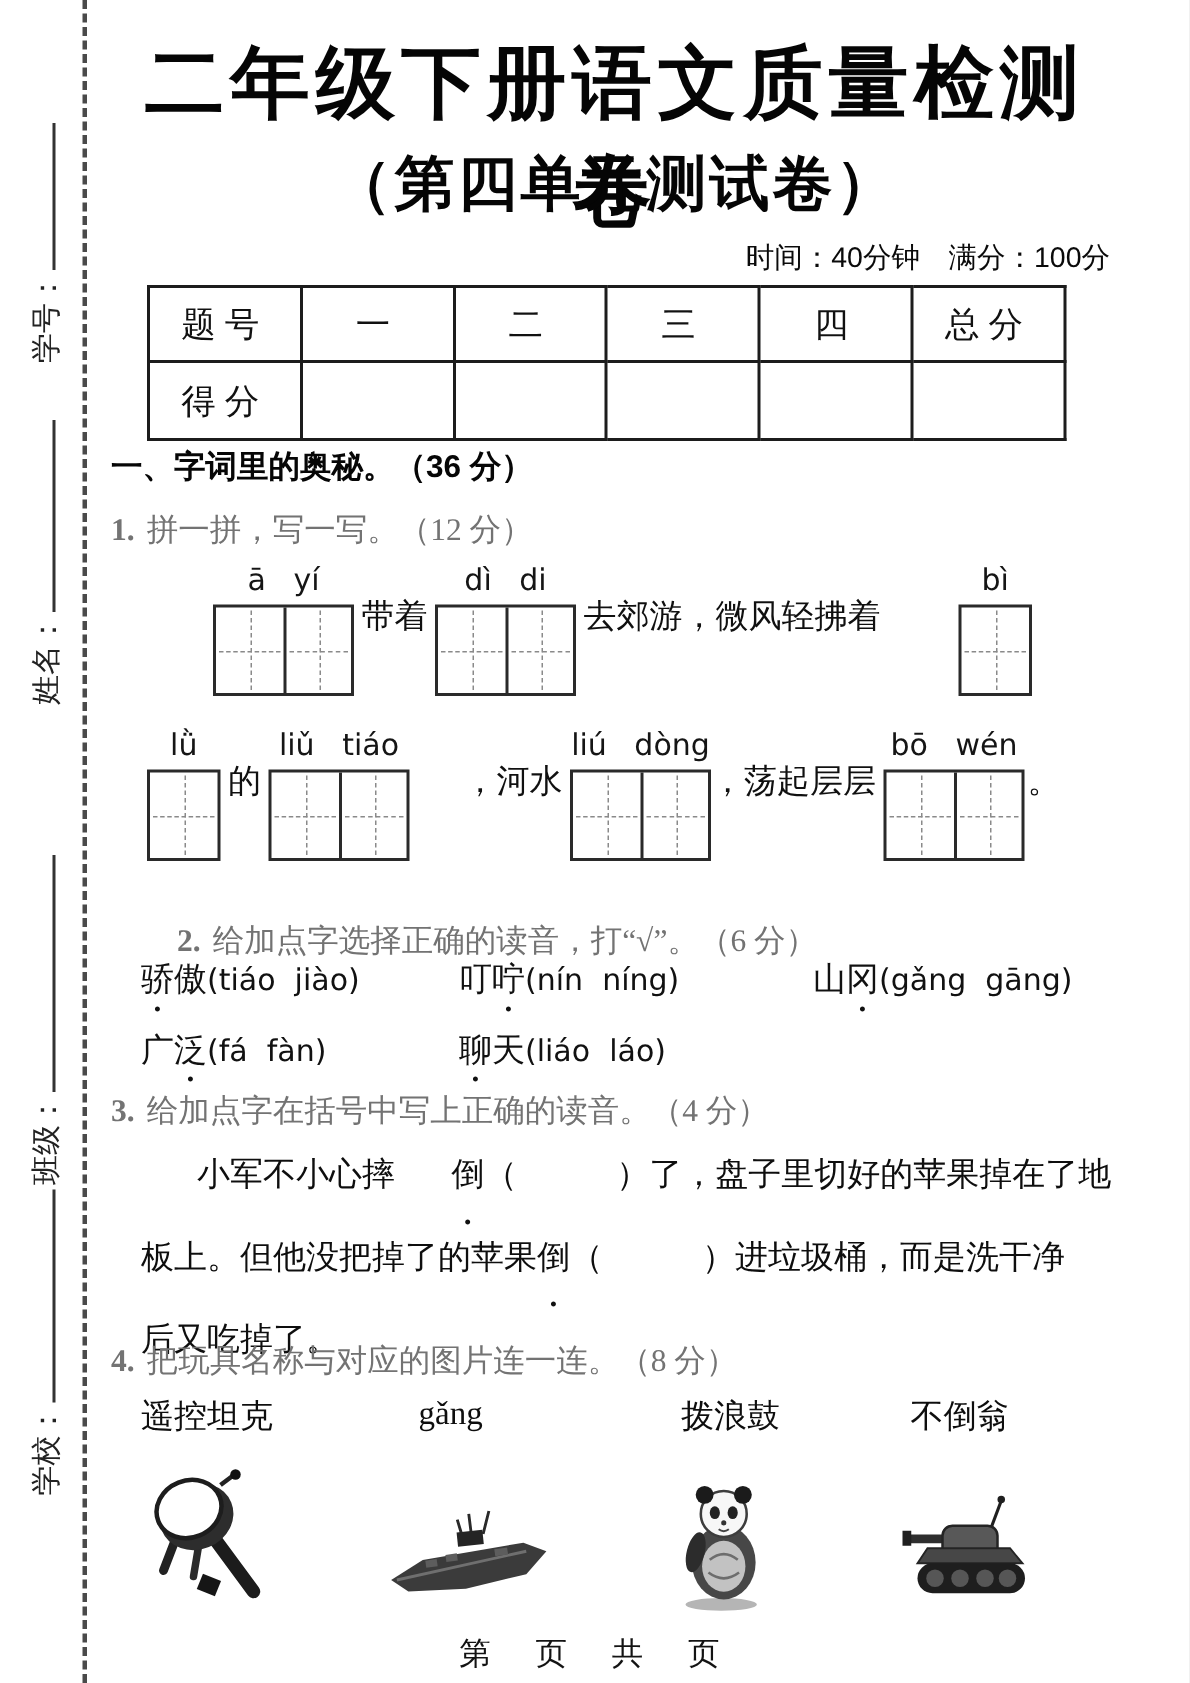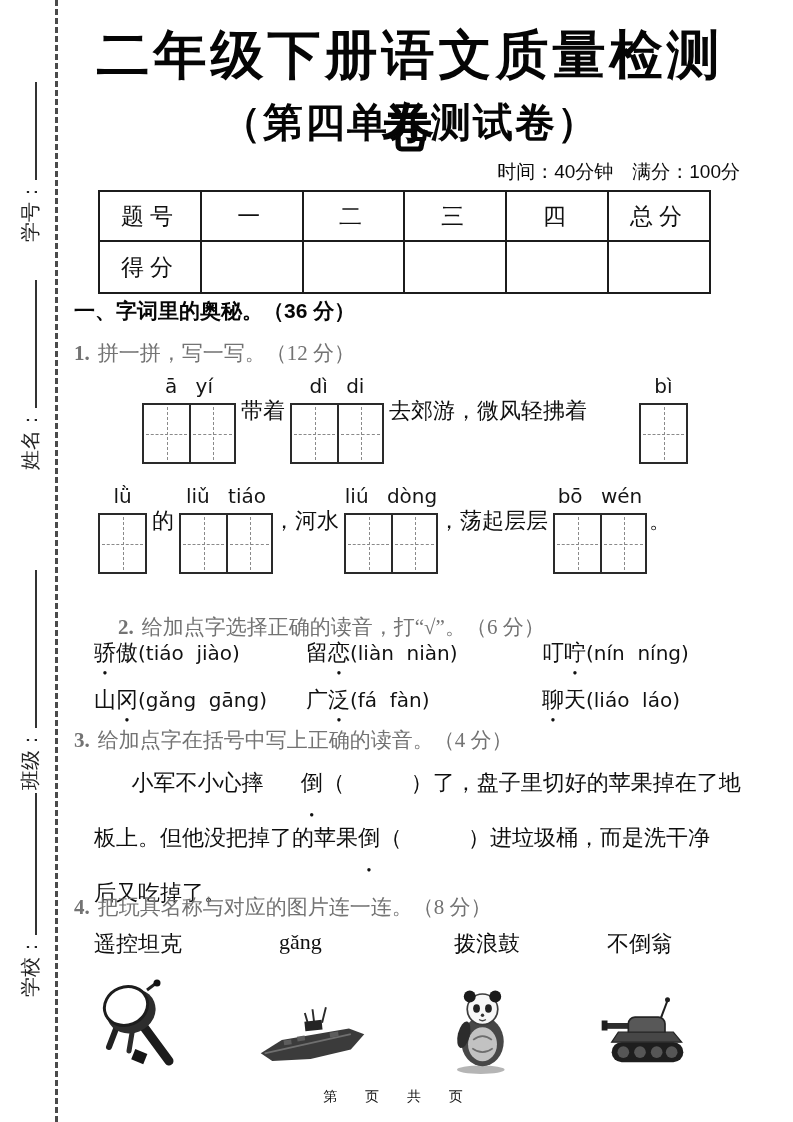--- a/index.html
+++ b/index.html
@@ -94,21 +94,21 @@
   .q4-images { position:absolute; left:25px; width:660px; display:flex; align-items:flex-end; }
   .toy { display:block; }
   .toy-1 { width:100px; height:100px; margin-right:60px; }
   .toy-2 { width:115px; height:78px;  margin-right:70px; }
   .toy-3 { width:85px;  height:98px;  margin-right:70px; }
   .toy-4 { width:100px; height:88px; }
   
   .footer {
     position:absolute; top:1088px; left:0; width:793px; text-align:center;
     font-family:"Liberation Sans","DejaVu Sans",sans-serif;
-    font-size:14px; color:#131313; letter-spacing:7px; word-spacing:10px;
+    font-size:21px; color:#131313; letter-spacing:7px; word-spacing:10px;
   }
 </style>
 </head>
 <body>
 
 <div class="page">
 
   <div class="margin-dash"></div>
 
   <div class="side-item" style="width:160px; left:-50px; top:148px;">
@@ -194,21 +194,21 @@
         </div>
       </div>
       <span class="py-text">的</span>
       <div class="box-group">
         <div class="pinyin">liǔ tiáo</div>
         <div class="tzg">
           <div class="cell"></div>
           <div class="cell"></div>
         </div>
       </div>
-      <span class="py-text" style="margin-left:0;">，河水</span>
+      <span class="py-text" style="margin-left:0;padding-left:36px;">，河水</span>
       <div class="box-group">
         <div class="pinyin">liú dòng</div>
         <div class="tzg">
           <div class="cell"></div>
           <div class="cell"></div>
         </div>
       </div>
       <span class="py-text" style="margin-left:0;">，荡起层层</span>
       <div class="box-group">
         <div class="pinyin">bō wén</div>
@@ -219,23 +219,20 @@
       </div>
       <span class="py-text" style="margin-left:2px;">。</span>
     </div>
 
     <div class="q-title" style="top:613px;margin-left:44px;">
       <span class="qnum">2.</span><span>给加点字选择正确的读音，打“√”。（6 分）</span>
     </div>
     <div class="q2-grid" style="top:638px;">
       <div class="q2-item">
         <span></span><span class="dotchar">骄</span><span>傲</span><span class="paren">(tiáo  jiào)</span>
-      </div>
-      <div class="q2-item">
-        <span>留</span><span class="dotchar">恋</span><span></span><span class="paren">(liàn  niàn)</span>
       </div>
       <div class="q2-item">
         <span>叮</span><span class="dotchar">咛</span><span></span><span class="paren">(nín  níng)</span>
       </div>
       <div class="q2-item">
         <span>山</span><span class="dotchar">冈</span><span></span><span class="paren">(gǎng  gāng)</span>
       </div>
       <div class="q2-item">
         <span>广</span><span class="dotchar">泛</span><span></span><span class="paren">(fá  fàn)</span>
       </div>

